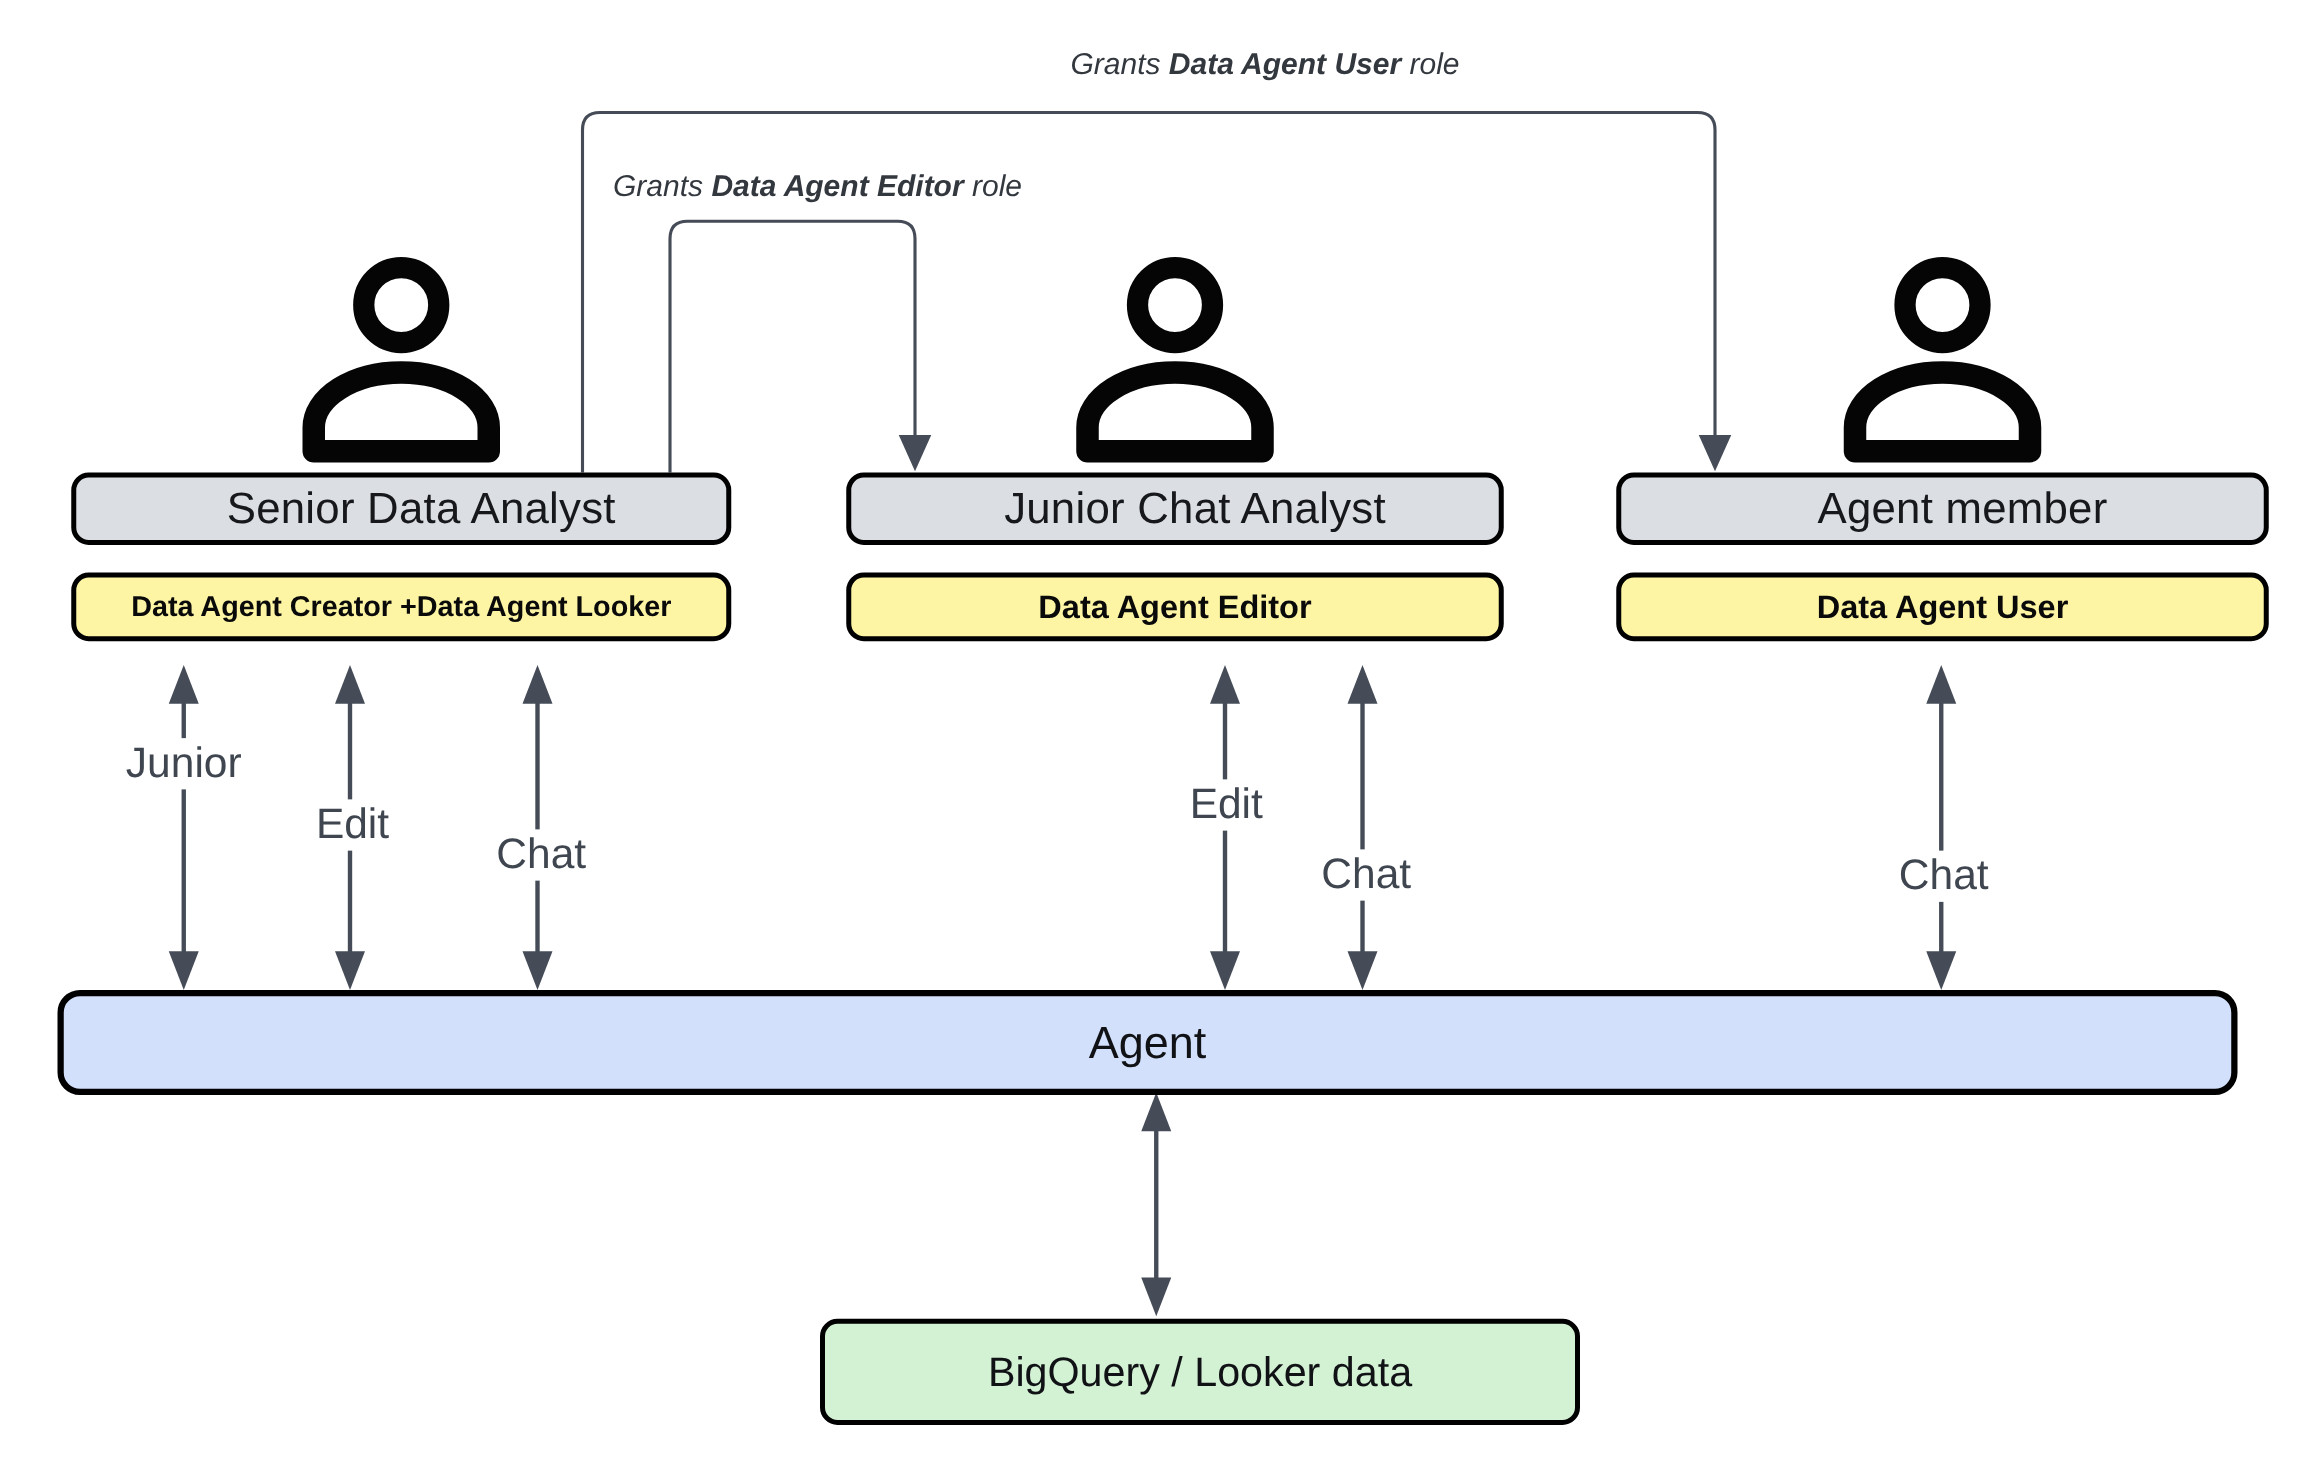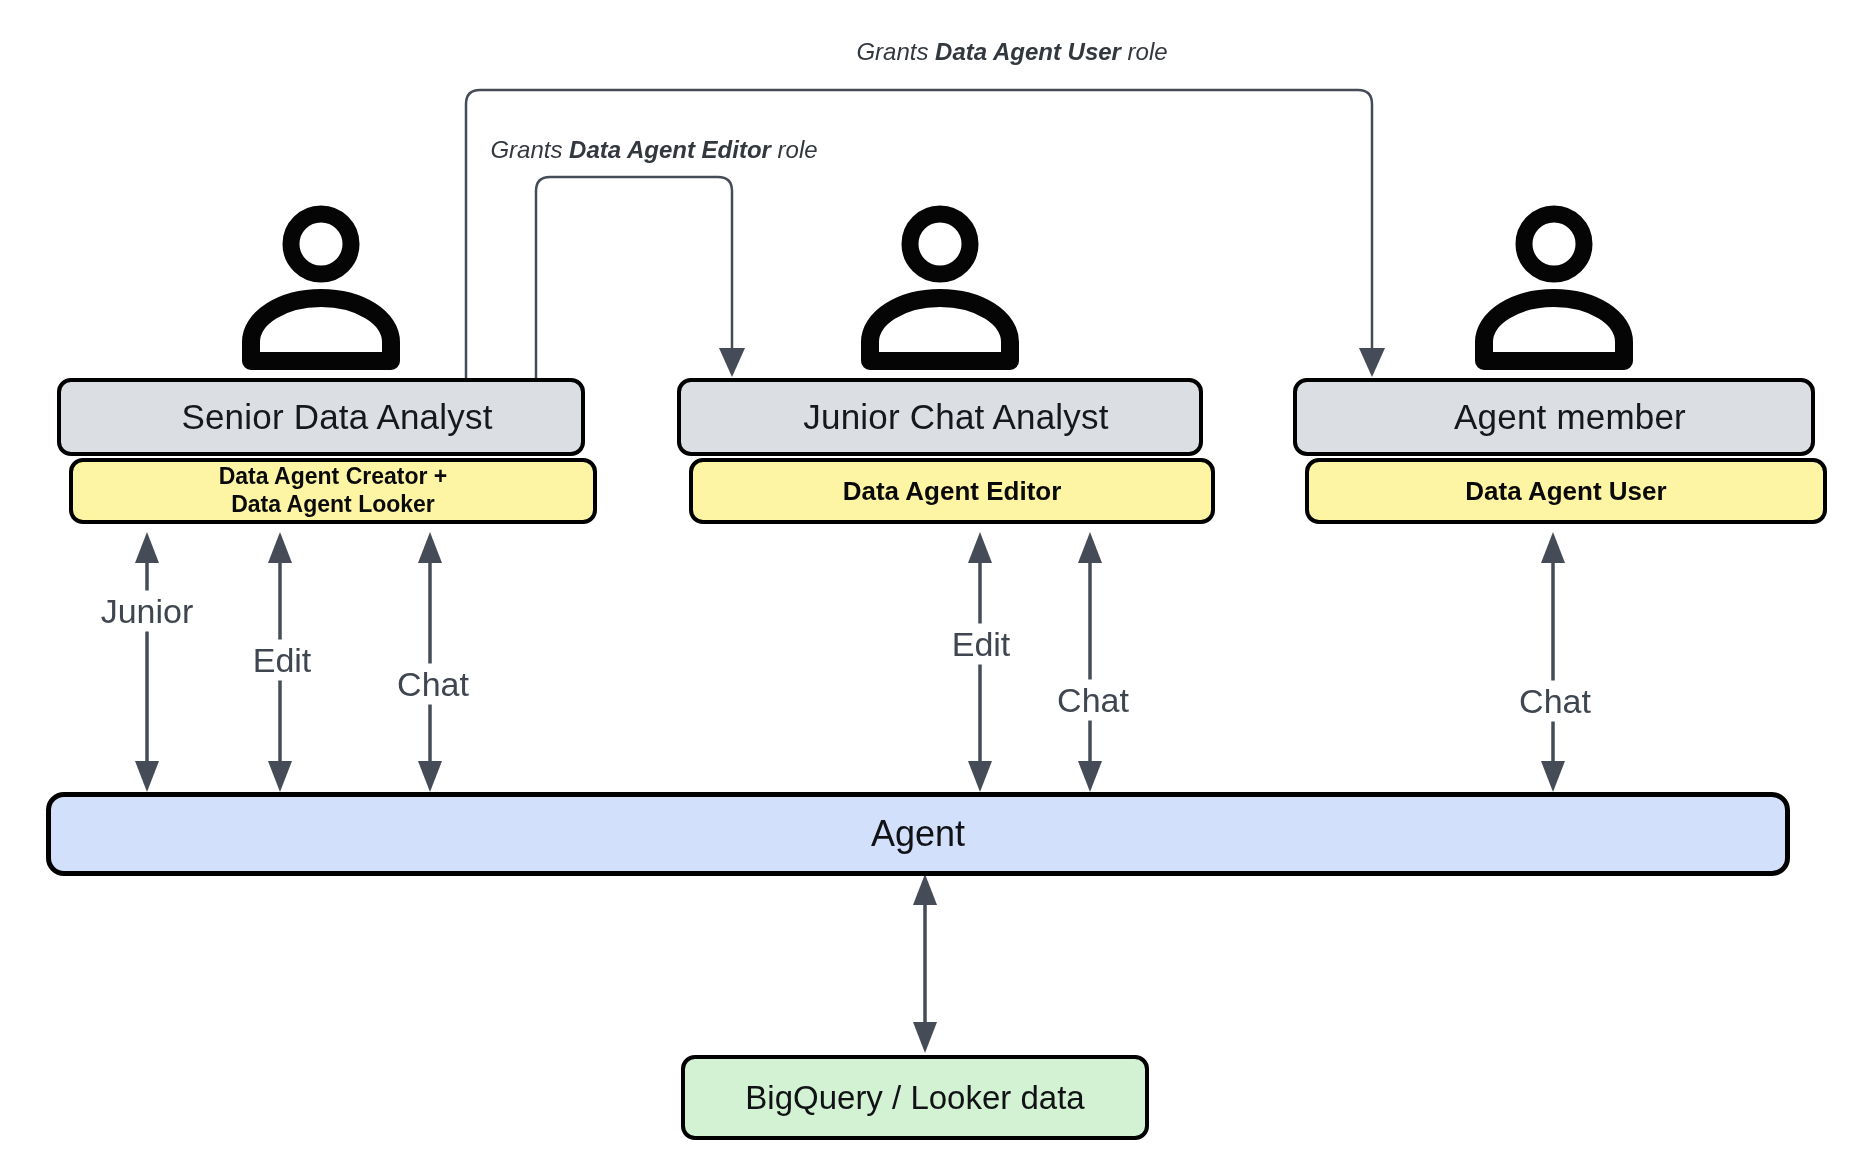--- a/index.html
+++ b/index.html
@@ -16,41 +16,41 @@
   html,body{background:#fff}
   body{width:1852px;height:1176px;font-family:"Liberation Sans",sans-serif;position:relative;overflow:hidden}
   .canvas{position:absolute;inset:0}
   svg.layer{position:absolute;left:0;top:0}
   .al{stroke:var(--arrow);stroke-width:3.5;fill:none}
   .al2{stroke:var(--arrow);stroke-width:2.5;fill:none}
   .ah{fill:var(--arrow);stroke:none}
   .phead{fill:#fff;stroke:#050505;stroke-width:17}
   .pbody{fill:#fff;stroke:#050505;stroke-width:18;stroke-linejoin:round}
   .role-header{
-    position:absolute;height:78px;background:var(--role-fill);
+    position:absolute;height:58px;background:var(--role-fill);
     border:4px solid var(--border);border-radius:14px;
     display:flex;align-items:center;justify-content:center;
     font-size:35px;color:var(--title-ink);letter-spacing:.2px;padding-left:32px;
   }
   .role-badge{
-    position:absolute;height:66px;background:var(--badge-fill);
+    position:absolute;height:55px;background:var(--badge-fill);
     border:4px solid var(--border);border-radius:14px;
-    display:flex;flex-direction:column;align-items:center;justify-content:center;
-    font-weight:bold;color:#0a0a0a;text-align:center;margin-left:12px;
+    display:flex;align-items:center;justify-content:center;
+    font-weight:bold;color:#0a0a0a;text-align:center;
   }
   .badge-one{font-size:26px}
   .badge-two{font-size:23px;line-height:1.2}
   .agent-bar{
     position:absolute;left:46px;top:792px;width:1744px;height:84px;
     background:var(--agent-fill);border:5px solid var(--border);border-radius:18px;
     display:flex;align-items:center;justify-content:center;
     font-size:36px;color:#101215;
   }
   .data-box{
-    position:absolute;left:681px;top:1055px;width:468px;height:85px;
+    position:absolute;left:656px;top:1055px;width:608px;height:85px;
     background:var(--data-fill);border:4px solid var(--border);border-radius:14px;
     display:flex;align-items:center;justify-content:center;
     font-size:33px;color:#101215;
   }
   .vlabel{
     position:absolute;transform:translate(-50%,-50%);
     background:#fff;padding:1px 7px;
     font-size:34px;color:var(--label-ink);white-space:nowrap;
   }
   .grant-label{

